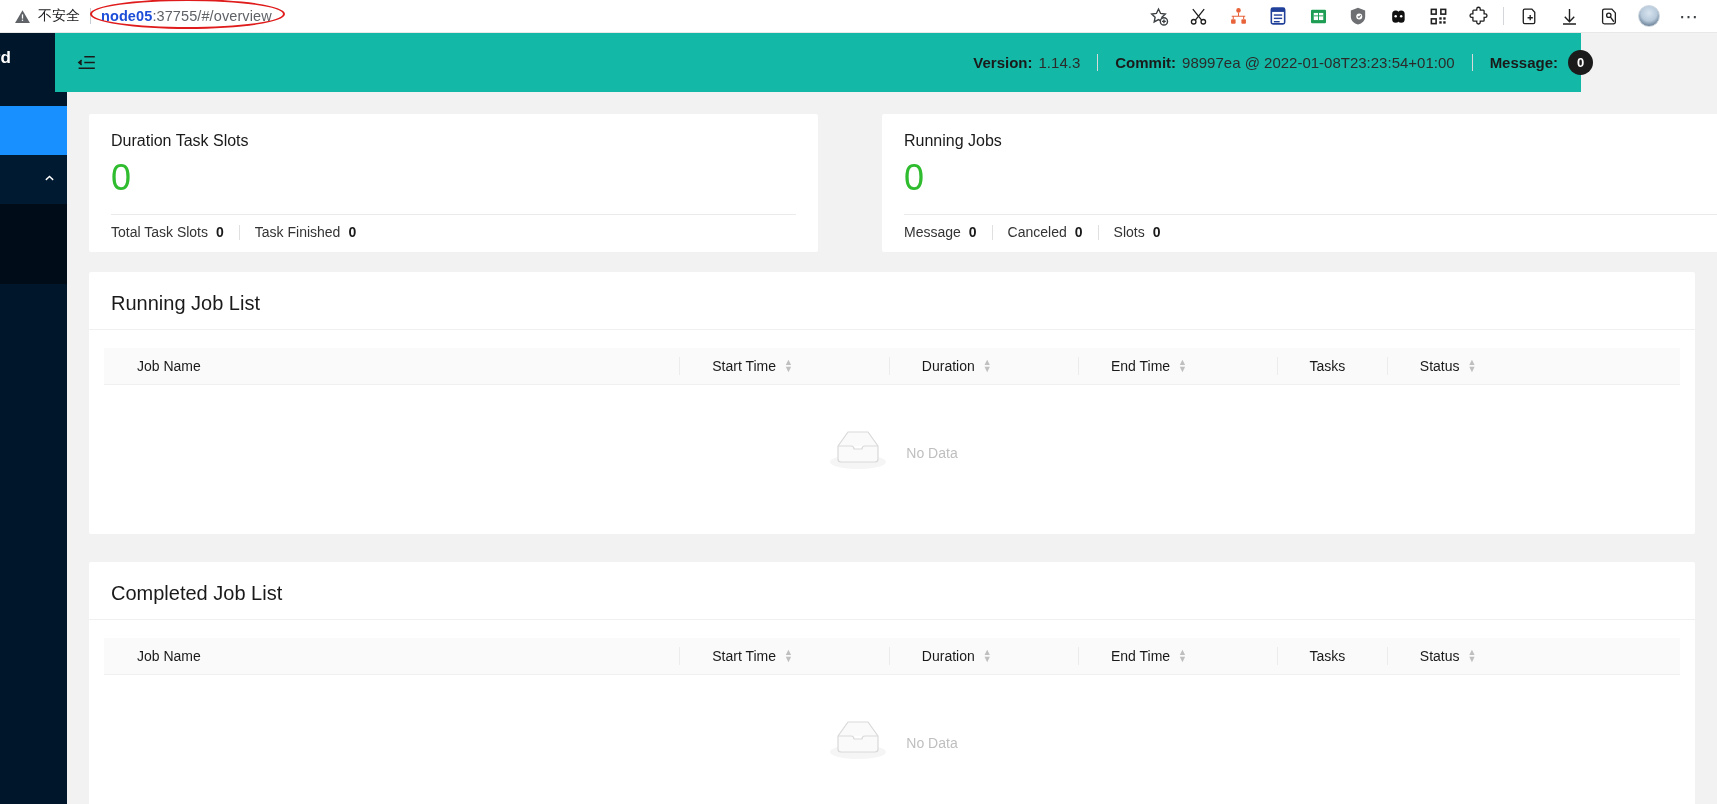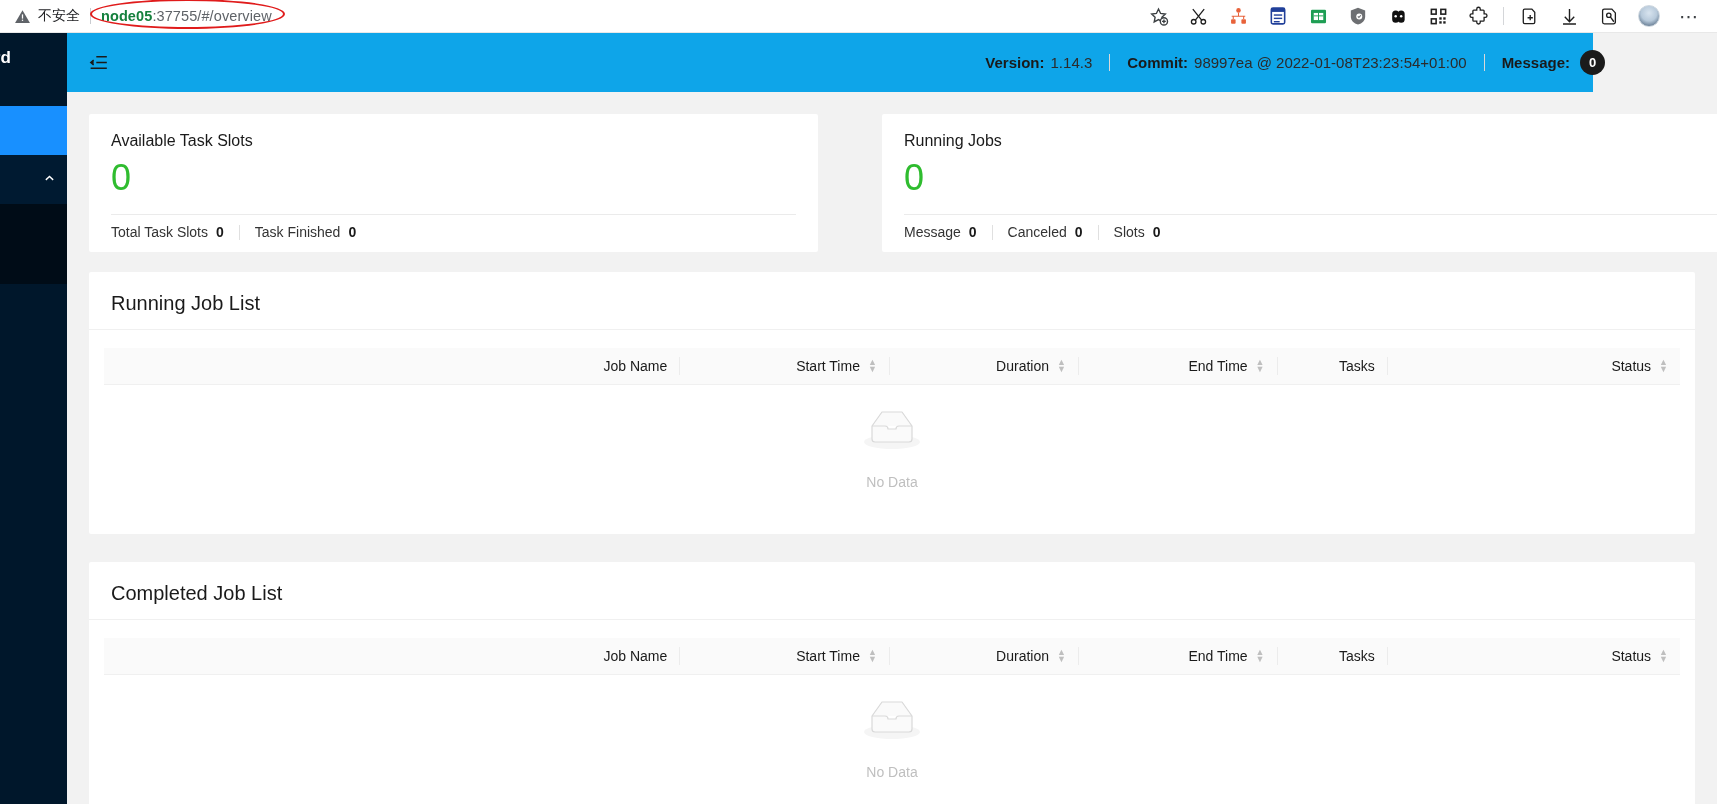--- a/index.html
+++ b/index.html
@@ -33,21 +33,21 @@
   .security-text {
     font-size: 14px; color: #202124; white-space: nowrap;
     font-family: "DejaVu Sans", sans-serif;
   }
   .omnibox-sep {
     width: 1px; height: 16px; background: #c9ccd0; margin: 0 10px;
     flex: 0 0 auto;
   }
   .url-wrap { position: relative; display: inline-block; }
   .url-text { font-size: 14.5px; white-space: nowrap; letter-spacing: .1px; }
-  .url-host { color: #15803d; font-weight: 600; }
+  .url-host { color: #1d4ed8; font-weight: 600; }
   .url-rest { color: #5f6368; }
   #url-ellipse {
     position: absolute;
     left: -11px; top: -8px;
     width: 195px; height: 30px;
     border: 2.2px solid #e01b1b;
     border-radius: 50%;
     pointer-events: none;
   }
   #browser-actions {
@@ -93,23 +93,23 @@
   #side-item-selected { top: 73px; background: #1890ff; }
   #side-item-group    { top: 122px; background: #001a31; }
   #side-item-sub      { top: 171px; background: #000c17; height: 80px; }
   #side-chevron {
     position: absolute; right: 12px; top: 18px;
     width: 11px; height: 11px;
   }
 
   
   #content-header {
-    position: absolute; left: 67px; top: 0;
+    position: absolute; left: 55px; top: 0;
     width: 1526px; height: 59px;
-    background: #0ea5e9;
+    background: #14b8a6;
     display: flex; align-items: center;
   }
   #collapse-btn {
     width: 22px; height: 22px; margin-left: 20px;
     display: flex; align-items: center; justify-content: center;
   }
   #header-meta {
     margin-left: auto; display: flex; align-items: center;
     height: 59px; padding-right: 0px;
     font-size: 15px; color: #333333; white-space: nowrap;
@@ -187,28 +187,28 @@
     text-align: left;
     padding: 0 12px;
     border-bottom: 1px solid #f0f0f0;
     position: relative;
     white-space: nowrap;
   }
   table.job-table thead th + th::before {
     content: ""; position: absolute; left: 0; top: 9px;
     width: 1px; height: 18px; background: #ececec;
   }
-  .th-inner { display: flex; align-items: center; justify-content: flex-end; margin-left: 21px; }
+  .th-inner { display: flex; align-items: center; justify-content: flex-start; margin-left: 21px; }
   .sorter { display: inline-flex; flex-direction: column; line-height: 0; margin-left: 8px; }
   .sorter span { font-size: 9px; color: #bfbfbf; line-height: 7px; }
   .empty-cell {
     height: 130px; vertical-align: middle; text-align: center;
     border-bottom: 1px solid transparent;
   }
-  .empty-inner { display: flex; flex-direction: column; align-items: center; justify-content: center; gap: 16px; }
+  .empty-inner { display: flex; flex-direction: row; align-items: center; justify-content: center; gap: 16px; }
   .empty-label { font-size: 14px; color: #bfbfbf; margin-top: 8px; }
 </style>
 </head>
 <body>
 
 <div id="browser-bar">
 
   <div id="omnibox">
     <svg class="warn-icon" viewBox="0 0 24 24">
       <path d="M12 3 L22.5 21 L1.5 21 Z" fill="#5f6368"></path>
@@ -371,21 +371,21 @@
       <span class="meta-value">98997ea @ 2022-01-08T23:23:54+01:00</span>
       <span class="meta-sep"></span>
       <span class="meta-label">Message:</span>
       <span id="message-badge">0</span>
     </div>
   </div>
 
   <div id="main">
 
     <div class="card" id="card-task-slots">
-      <div class="stat-title">Available Task Slots</div>
+      <div class="stat-title">Duration Task Slots</div>
       <div class="stat-value">0</div>
       <div class="stat-divider"></div>
       <div class="stat-footer">
         <span class="fk">Total Task Slots</span>
         <span class="fv">0</span>
         <span class="fsep"></span>
         <span class="fk">Task Finished</span>
         <span class="fv">0</span>
       </div>
     </div>

